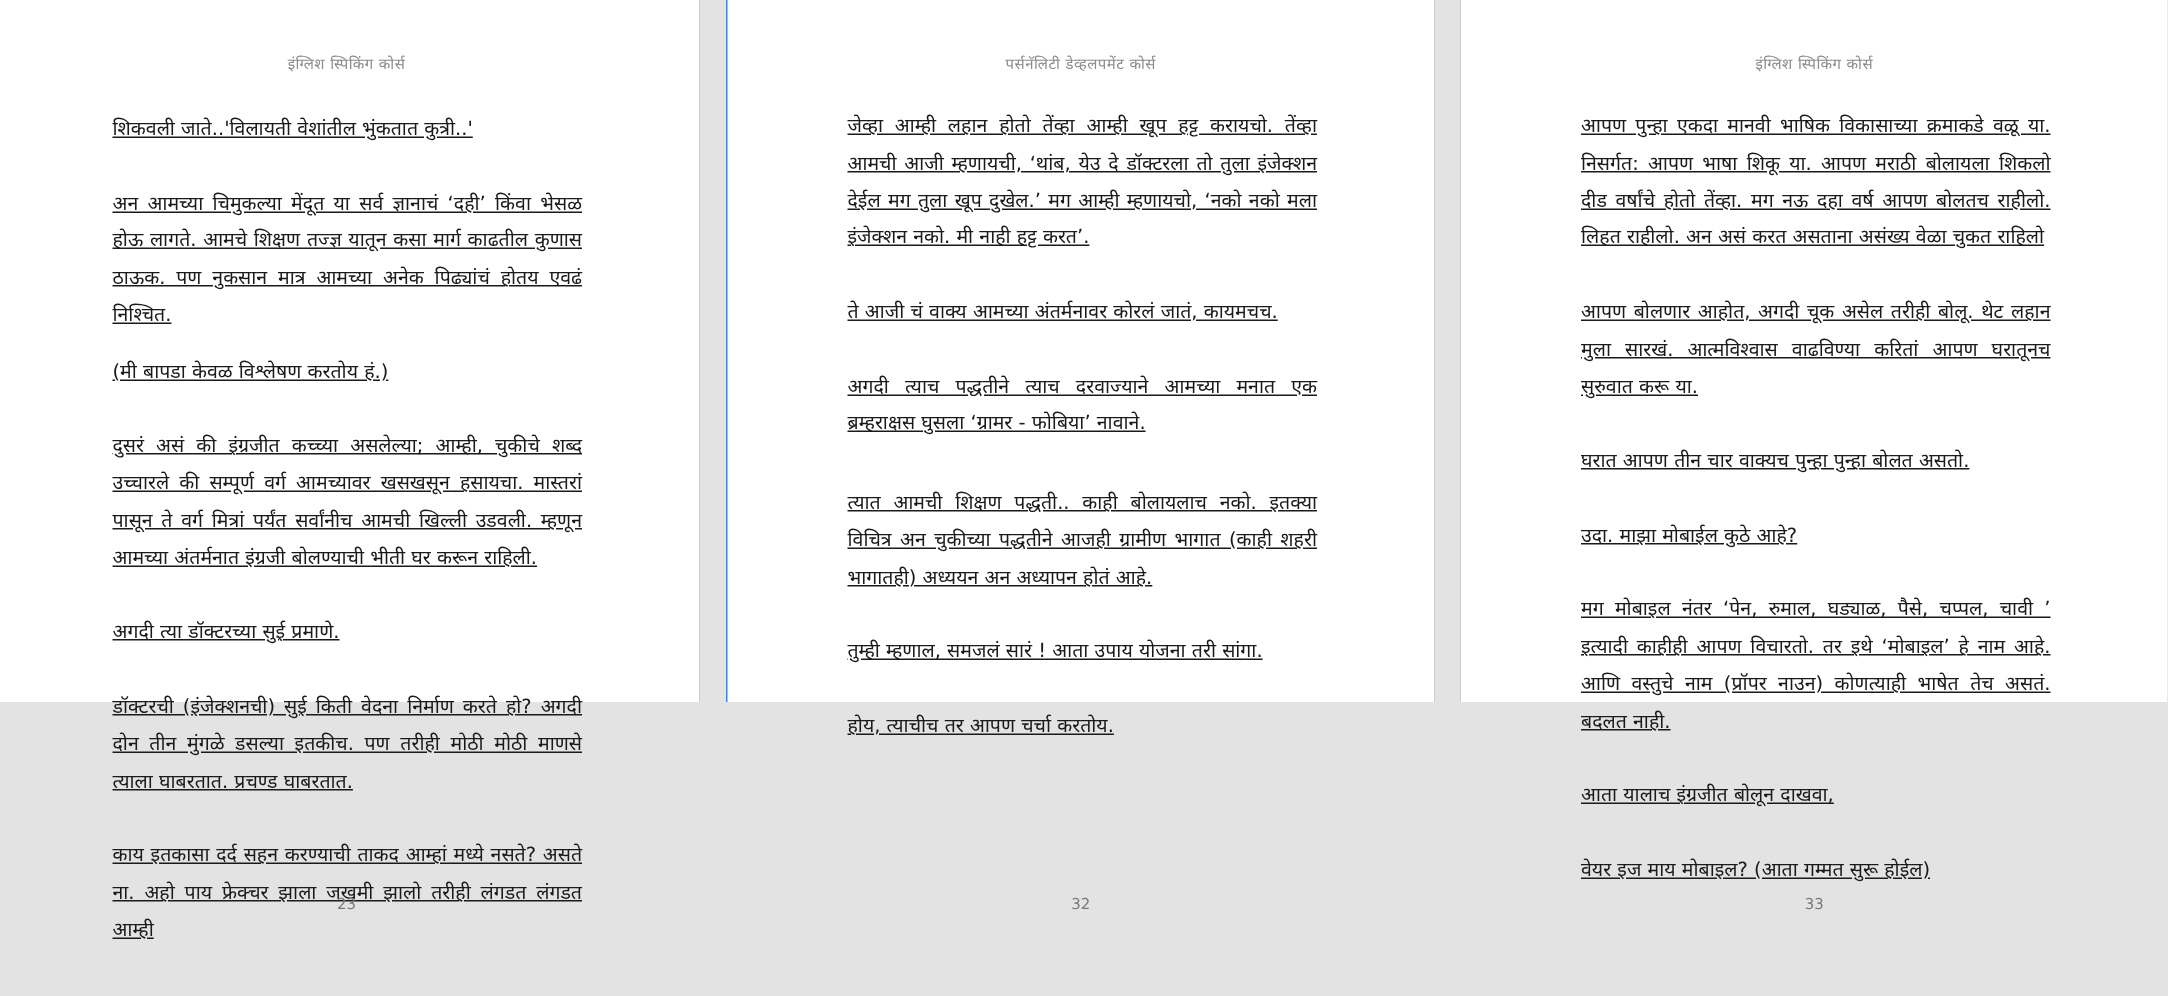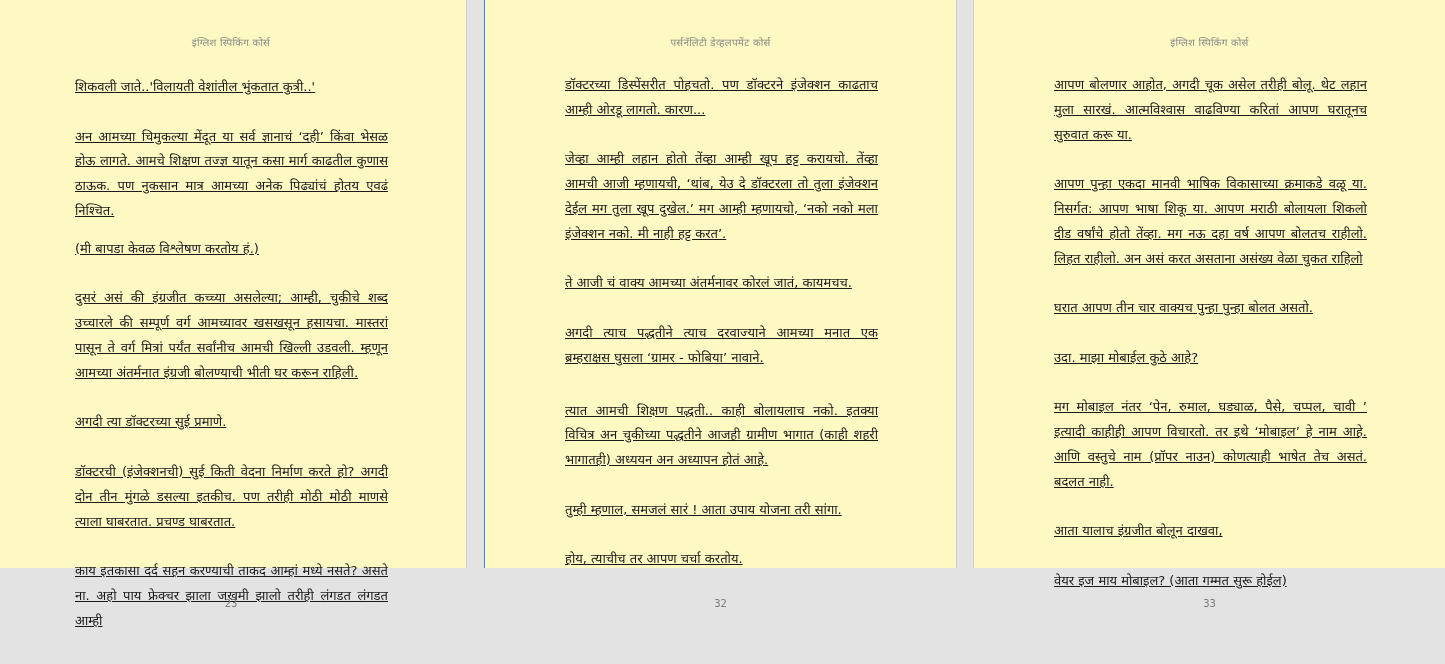--- a/index.html
+++ b/index.html
@@ -12,22 +12,22 @@
   }
   .viewer {
     position: relative;
     width: 1445px;
     height: 664px;
     background: #e3e3e3;
   }
   .page {
     position: absolute;
     top: 0;
-    height: 568px;
-    background: #fef9c3;
+    height: 468px;
+    background: #ffffff;
     box-sizing: border-box;
   }
   .page-31 { left: 0; width: 467px; border-right: 1px solid #cfcfcf; }
   .page-32 { left: 484px; width: 473px; border-left: 1px solid #3b82f6; border-right: 1px solid #cfcfcf; }
   .page-33 { left: 973px; width: 472px; border-left: 1px solid #cfcfcf; }
 
   .running-header {
     position: absolute;
     top: 35px;
     left: 0;
@@ -87,36 +87,35 @@
       <p class="para">अगदी त्या डॉक्टरच्या सुई प्रमाणे.</p>
       <p class="para">डॉक्टरची (इंजेक्शनची) सुई किती वेदना निर्माण करते हो? अगदी दोन तीन मुंगळे डसल्या इतकीच. पण तरीही मोठी मोठी माणसे त्याला घाबरतात. प्रचण्ड घाबरतात.</p>
       <p class="para">काय इतकासा दर्द सहन करण्याची ताकद आम्हां मध्ये नसते? असते ना. अहो पाय फ्रेक्चर झाला जखमी झालो तरीही लंगडत लंगडत आम्ही</p>
     </div>
     <div class="page-number">23</div>
   </div>
 
   <div class="page page-32">
     <div class="running-header">पर्सनॅलिटी डेव्हलपमेंट कोर्स</div>
     <div class="body-text">
-      <p class="para">डॉक्टरच्या डिस्पेंसरीत पोहचतो. पण डॉक्टरने इंजेक्शन काढताच आम्ही ओरडू लागतो. कारण...</p>
       <p class="para">जेव्हा आम्ही लहान होतो तेंव्हा आम्ही खूप हट्ट करायचो. तेंव्हा आमची आजी म्हणायची, ‘थांब, येउ दे डॉक्टरला तो तुला इंजेक्शन देईल मग तुला खूप दुखेल.’ मग आम्ही म्हणायचो, ‘नको नको मला इंजेक्शन नको. मी नाही हट्ट करत’.</p>
       <p class="para">ते आजी चं वाक्य आमच्या अंतर्मनावर कोरलं जातं, कायमचच.</p>
       <p class="para gap-extra">अगदी त्याच पद्धतीने त्याच दरवाज्याने आमच्या मनात एक ब्रम्हराक्षस घुसला ‘ग्रामर - फोबिया’ नावाने.</p>
       <p class="para">त्यात आमची शिक्षण पद्धती.. काही बोलायलाच नको. इतक्या विचित्र अन चुकीच्या पद्धतीने आजही ग्रामीण भागात (काही शहरी भागातही) अध्ययन अन अध्यापन होतं आहे.</p>
       <p class="para">तुम्ही म्हणाल, समजलं सारं ! आता उपाय योजना तरी सांगा.</p>
       <p class="para">होय, त्याचीच तर आपण चर्चा करतोय.</p>
     </div>
     <div class="page-number">32</div>
   </div>
 
   <div class="page page-33">
     <div class="running-header">इंग्लिश स्पिकिंग कोर्स</div>
     <div class="body-text">
+      <p class="para">आपण पुन्हा एकदा मानवी भाषिक विकासाच्या क्रमाकडे वळू या. निसर्गत: आपण भाषा शिकू या. आपण मराठी बोलायला शिकलो दीड वर्षांचे होतो तेंव्हा. मग नऊ दहा वर्ष आपण बोलतच राहीलो. लिहत राहीलो. अन असं करत असताना असंख्य वेळा चुकत राहिलो</p>
       <p class="para">आपण बोलणार आहोत, अगदी चूक असेल तरीही बोलू. थेट लहान मुला सारखं. आत्मविश्वास वाढविण्या करितां आपण घरातूनच सुरुवात करू या.</p>
-      <p class="para">आपण पुन्हा एकदा मानवी भाषिक विकासाच्या क्रमाकडे वळू या. निसर्गत: आपण भाषा शिकू या. आपण मराठी बोलायला शिकलो दीड वर्षांचे होतो तेंव्हा. मग नऊ दहा वर्ष आपण बोलतच राहीलो. लिहत राहीलो. अन असं करत असताना असंख्य वेळा चुकत राहिलो</p>
       <p class="para">घरात आपण तीन चार वाक्यच पुन्हा पुन्हा बोलत असतो.</p>
       <p class="para">उदा. माझा मोबाईल कुठे आहे?</p>
       <p class="para">मग मोबाइल नंतर ‘पेन, रुमाल, घड्याळ, पैसे, चप्पल, चावी ’ इत्यादी काहीही आपण विचारतो. तर इथे ‘मोबाइल’ हे नाम आहे. आणि वस्तुचे नाम (प्रॉपर नाउन) कोणत्याही भाषेत तेच असतं. बदलत नाही.</p>
       <p class="para">आता यालाच इंग्रजीत बोलून दाखवा,</p>
       <p class="para">वेयर इज माय मोबाइल? (आता गम्मत सुरू होईल)</p>
     </div>
     <div class="page-number">33</div>
   </div>
 
 </div>

